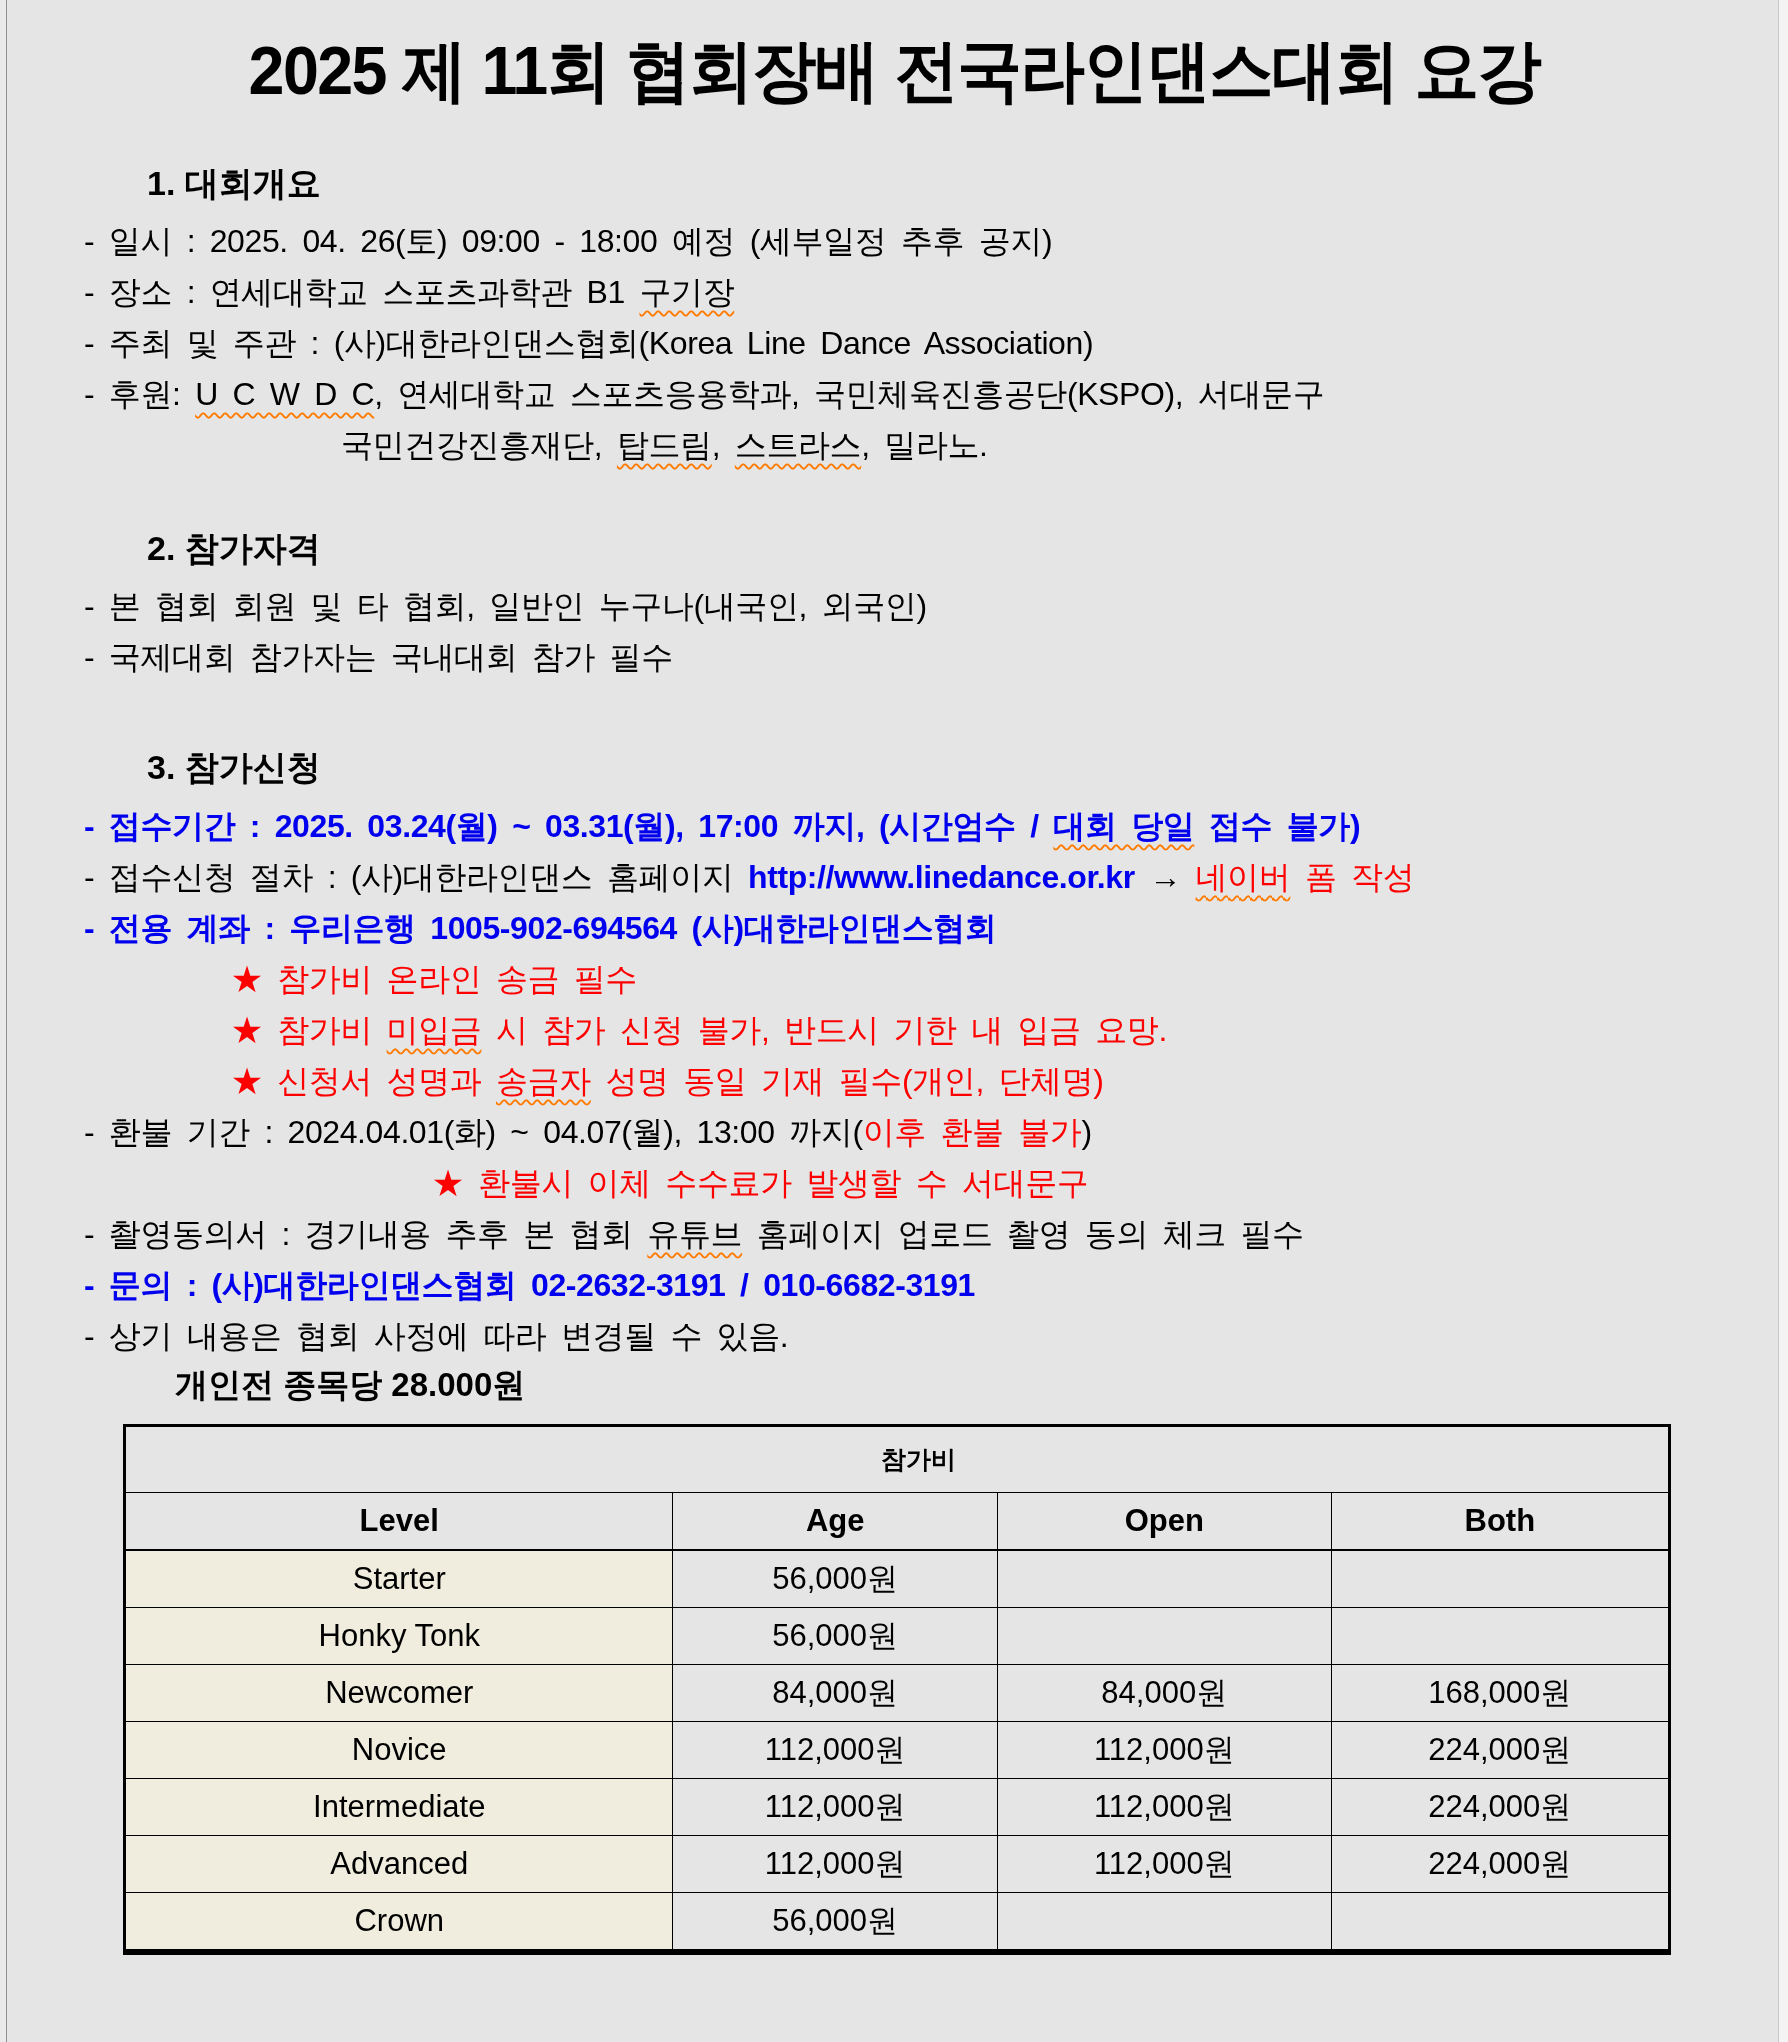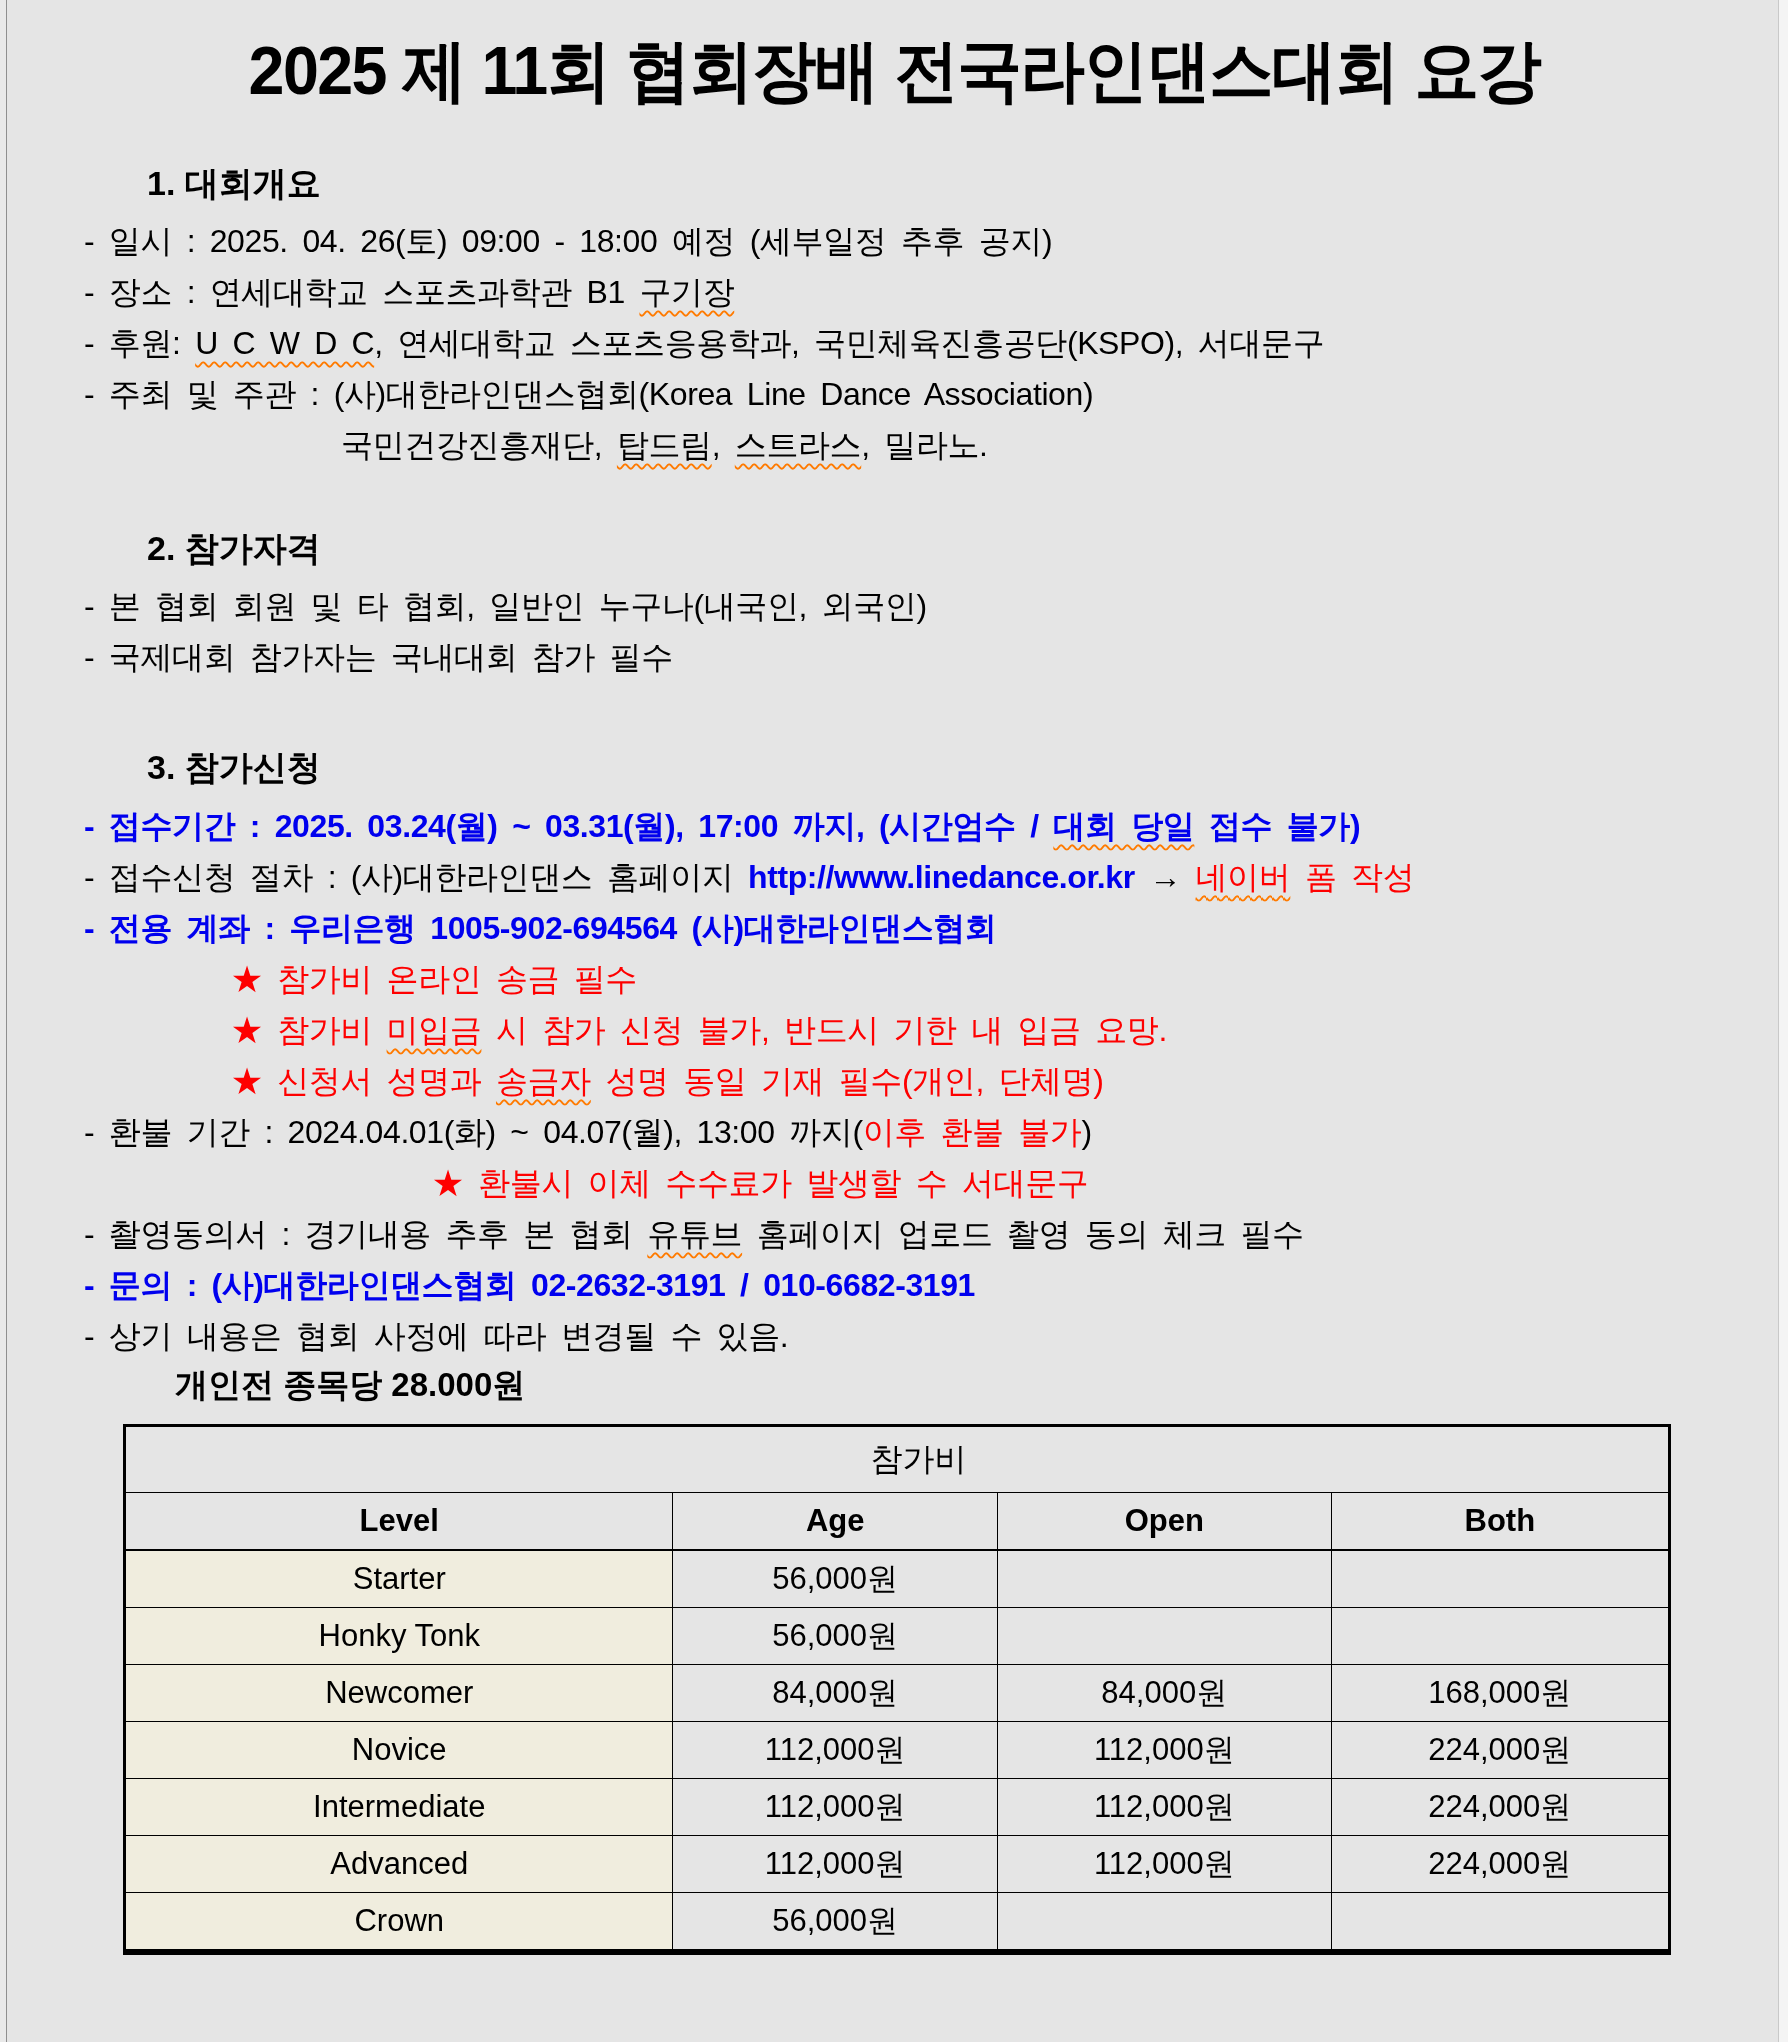--- a/index.html
+++ b/index.html
@@ -56,21 +56,21 @@
   table.fee {
     border-collapse:collapse;
     margin:17.5px 0 0 123px;
     width:1548px;
     table-layout:fixed;
     border:3.5px solid #000;
     border-bottom:6.1px solid #000;
     font-size:31px;
   }
   table.fee td { border:1.7px solid #000; text-align:center; padding:0; }
-  table.fee .cap    { height:65px; background:#e5e5e5; font-weight:normal; font-size:32px;padding-left:43px; }
+  table.fee .cap    { height:65px; background:#e5e5e5; font-weight:bold; font-size:25px;padding-left:43px; }
   table.fee .hdr    { height:56px; background:#e5e5e5; font-weight:bold; border-bottom:2.6px solid #000; }
   table.fee .datarow td { height:56px;margin-top:44px; }
   table.fee .lvl    { background:#f0edde; }
   col.c-level { width:35.5%; }
   col.c-age   { width:21%; }
   col.c-open  { width:21.6%; }
   col.c-both  { width:21.9%; }
 </style>
 </head>
 <body>
@@ -79,22 +79,22 @@
   <div class="edge-left"></div>
   <div class="edge-right"></div>
 
   <div class="content">
 
     <div class="doc-title">2025 제 11회 협회장배 전국라인댄스대회 요강</div>
 
     <div class="sec-h mt-s1">1. 대회개요</div>
     <div class="line mt-first">- 일시 : 2025. 04. 26(토) 09:00 - 18:00 예정 (세부일정 추후 공지)</div>
     <div class="line"><span>- 장소 : 연세대학교 스포츠과학관 B1 </span><span class="sq">구기장</span></div>
+    <div class="line">- 주최 및 주관 : (사)대한라인댄스협회(Korea Line Dance Association)</div>
     <div class="line"><span>- 후원: </span><span class="sq">U C W D C</span><span>, 연세대학교 스포츠응용학과, 국민체육진흥공단(KSPO), 서대문구</span></div>
-    <div class="line">- 주최 및 주관 : (사)대한라인댄스협회(Korea Line Dance Association)</div>
     <div class="line cont"><span>국민건강진흥재단, </span><span class="sq">탑드림</span><span>, </span><span class="sq">스트라스</span><span>, 밀라노.</span></div>
 
     <div class="sec-h mt-sec">2. 참가자격</div>
     <div class="line mt-first">- 본 협회 회원 및 타 협회, 일반인 누구나(내국인, 외국인)</div>
     <div class="line">- 국제대회 참가자는 국내대회 참가 필수</div>
 
     <div class="sec-h mt-sec3">3. 참가신청</div>
     <div class="line blue mt-first"><span>- 접수기간 : 2025. 03.24(월) ~ 03.31(월), 17:00 까지, (시간엄수 / </span><span class="sq">대회 당일</span><span> 접수 불가)</span></div>
     <div class="line"><span>- 접수신청 절차 : (사)대한라인댄스 홈페이지 </span><span class="blue">http://www.linedance.or.kr</span><span> → </span><span class="red sq">네이버</span><span class="red"> 폼 작성</span></div>
     <div class="line blue">- 전용 계좌 : 우리은행 1005-902-694564 (사)대한라인댄스협회</div>

